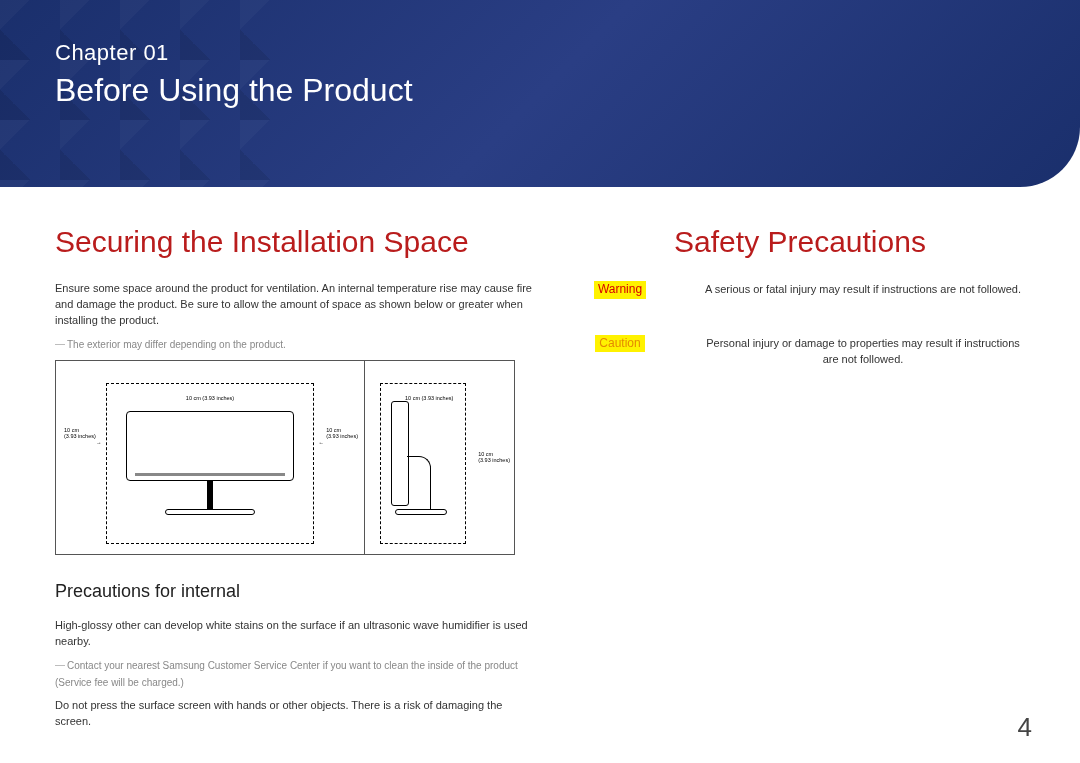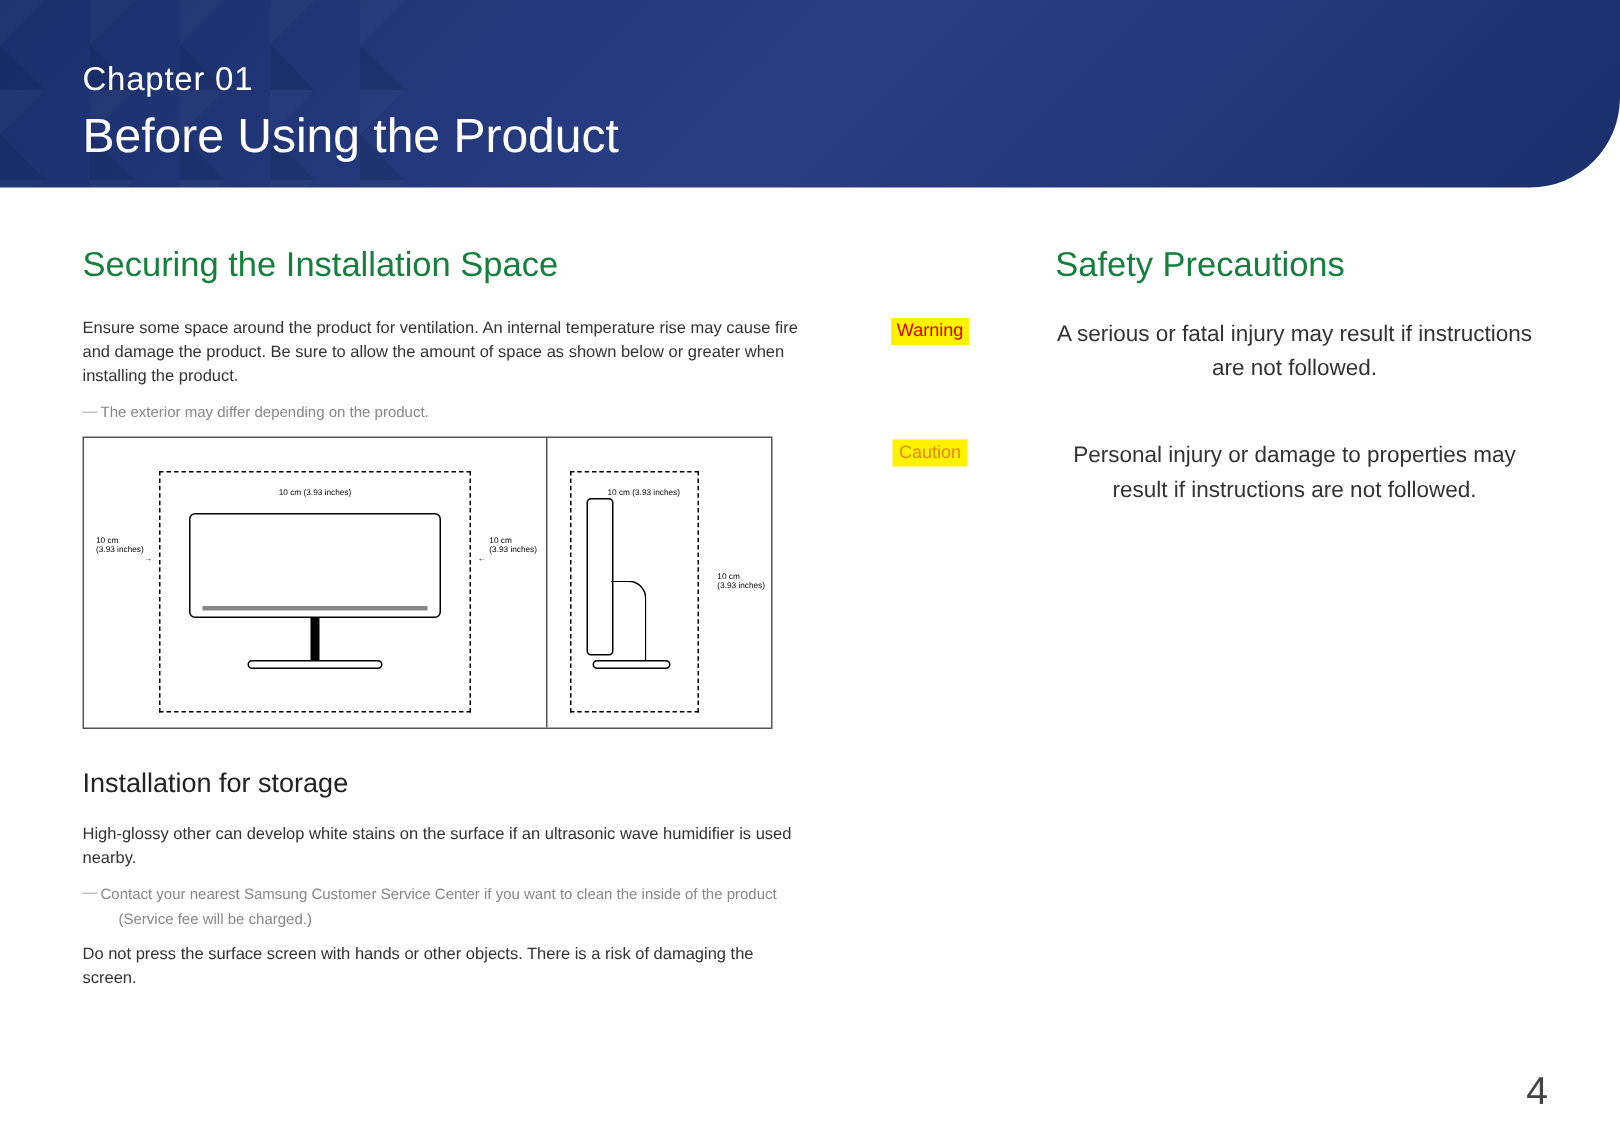--- a/index.html
+++ b/index.html
@@ -7,21 +7,21 @@
     font-family: Arial, Helvetica, sans-serif;
     background: #ffffff;
     width: 1080px;
     height: 763px;
     position: relative;
     color: #222;
   }
   .banner {
     background: #1f347a;
     background: linear-gradient(135deg, #1a2f6c 0%, #2a3e84 50%, #1a2f6c 100%);
-    height: 125px;
+    height: 187px;
     width: 100%;
     position: relative;
     border-bottom-right-radius: 60px;
     overflow: hidden;
   }
   .banner::before {
     content: "";
     position: absolute;
     left: 0; top: 0; bottom: 0; width: 300px;
     background:
@@ -45,22 +45,22 @@
     margin-top: 6px;
   }
   .content {
     display: flex;
     padding: 38px 55px 0 55px;
     gap: 40px;
   }
   .col-left { width: 480px; }
   .col-right { flex: 1; text-align: center; }
   h2.section {
-    color: #15803d;
-    font-size: 23px;
+    color: #b91c1c;
+    font-size: 30px;
     font-weight: 500;
     margin-bottom: 22px;
   }
   h3.sub {
     font-size: 18px;
     font-weight: 500;
     margin: 26px 0 16px 0;
     color: #222;
   }
   p.body {
@@ -79,21 +79,21 @@
   p.note::before {
     content: "―";
     position: absolute;
     left: 0;
     top: -1px;
     color: #aaa;
   }
   p.indent {
     font-size: 10px;
     color: #888;
-    margin-left: 24px;
+    margin-left: 0;
     margin-top: -4px;
     margin-bottom: 10px;
   }
   .diagram-box {
     border: 1px solid #555;
     width: 460px;
     height: 195px;
     display: flex;
     margin-bottom: 6px;
   }
@@ -167,21 +167,21 @@
   .badge {
     display: inline-block;
     background: #fff200;
     padding: 1px 4px;
     font-size: 12px;
     line-height: 1.3;
   }
   .badge.warn { color: #d60000; }
   .badge.caution { color: #e58a00; }
   .safety-text {
-    font-size: 15px;
+    font-size: 11px;
     line-height: 1.5;
     color: #333;
   }
   .page-num {
     position: absolute;
     right: 48px;
     bottom: 20px;
     font-size: 26px;
     color: #444;
   }
@@ -226,21 +226,21 @@
         <div class="stand-side"></div>
         <div class="base-side"></div>
         <span class="dim" style="left:40px;top:34px;">10 cm (3.93 inches)</span>
         <div class="dim" style="right:4px;top:90px;">
           <span>10 cm</span><br>
           <span>(3.93 inches)</span>
         </div>
       </div>
     </div>
 
-    <h3 class="sub">Installation for storage</h3>
+    <h3 class="sub">Precautions for internal</h3>
     <p class="body">High-glossy other can develop white stains on the surface if an ultrasonic wave humidifier is used nearby.</p>
     <p class="note">Contact your nearest Samsung Customer Service Center if you want to clean the inside of the product</p>
     <p class="indent">(Service fee will be charged.)</p>
     <p class="body">Do not press the surface screen with hands or other objects. There is a risk of damaging the screen.</p>
   </div>
 
   <div class="col-right">
     <h2 class="section">Safety Precautions</h2>
     <div class="safety-grid">
       <div><span class="badge warn">Warning</span></div>

